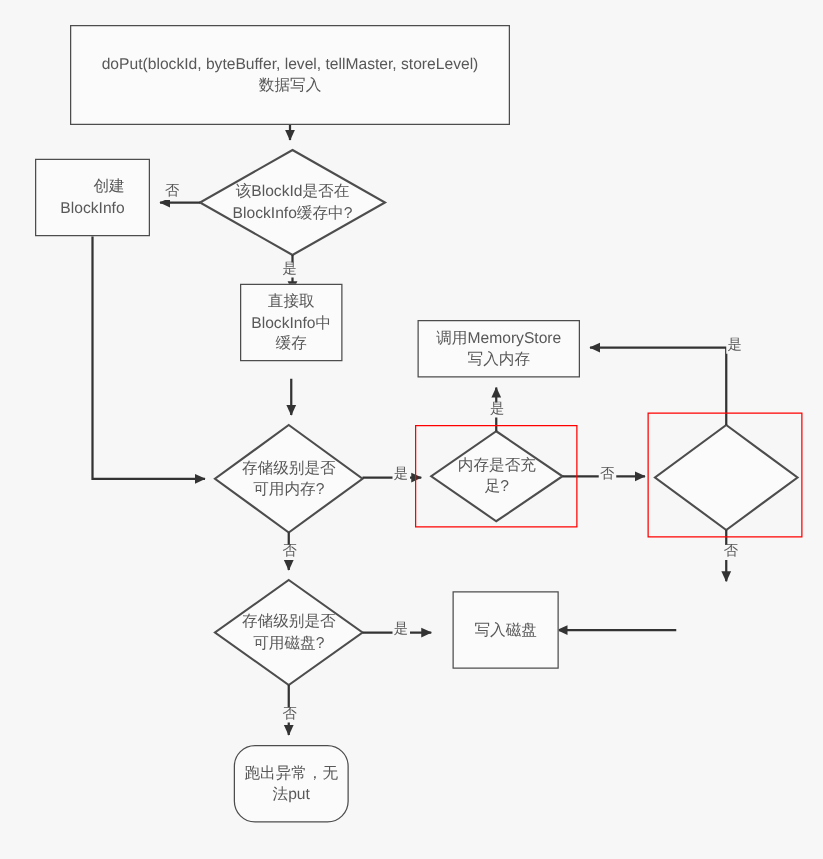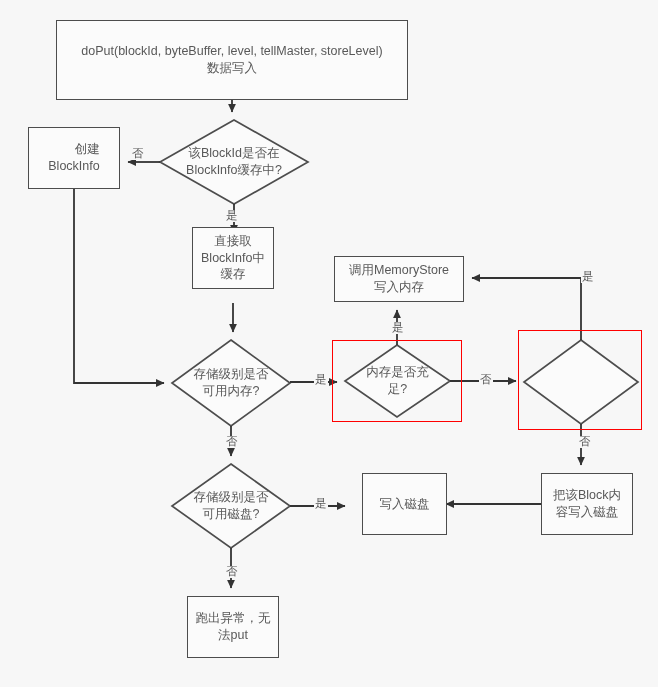--- a/index.html
+++ b/index.html
@@ -138,24 +138,22 @@
 
   <div class="node diamond-label" style="left:345px; top:345px; width:105px; height:72px;">内存是否充
 足?</div>
 
 
   <div class="node diamond-label" style="left:172px; top:464px; width:118px; height:84px;">存储级别是否
 可用磁盘?</div>
 
   <div class="node box" style="left:362px; top:473px; width:85px;  height:62px;">写入磁盘</div>
 
-  <div class="node box" style="left:541px; top:473px; width:92px;  height:62px;">把该Block内
-容写入磁盘</div>
 
-  <div class="node box" style="left:187px; top:596px; width:92px;  height:62px;">跑出异常，无
+  <div class="node box" style="left:187px; top:596px; width:92px;  height:62px;border-radius:17px;">跑出异常，无
 法put</div>
 
   <div class="edge-label" style="left:131px; top:148px;">否</div>
   <div class="edge-label" style="left:225px; top:210px;">是</div>
   <div class="edge-label" style="left:314px; top:374px;">是</div>
   <div class="edge-label" style="left:479px; top:374px;">否</div>
   <div class="edge-label" style="left:391px; top:322px;">是</div>
   <div class="edge-label" style="left:581px; top:271px;">是</div>
   <div class="edge-label" style="left:578px; top:436px;">否</div>
   <div class="edge-label" style="left:225px; top:436px;">否</div>

